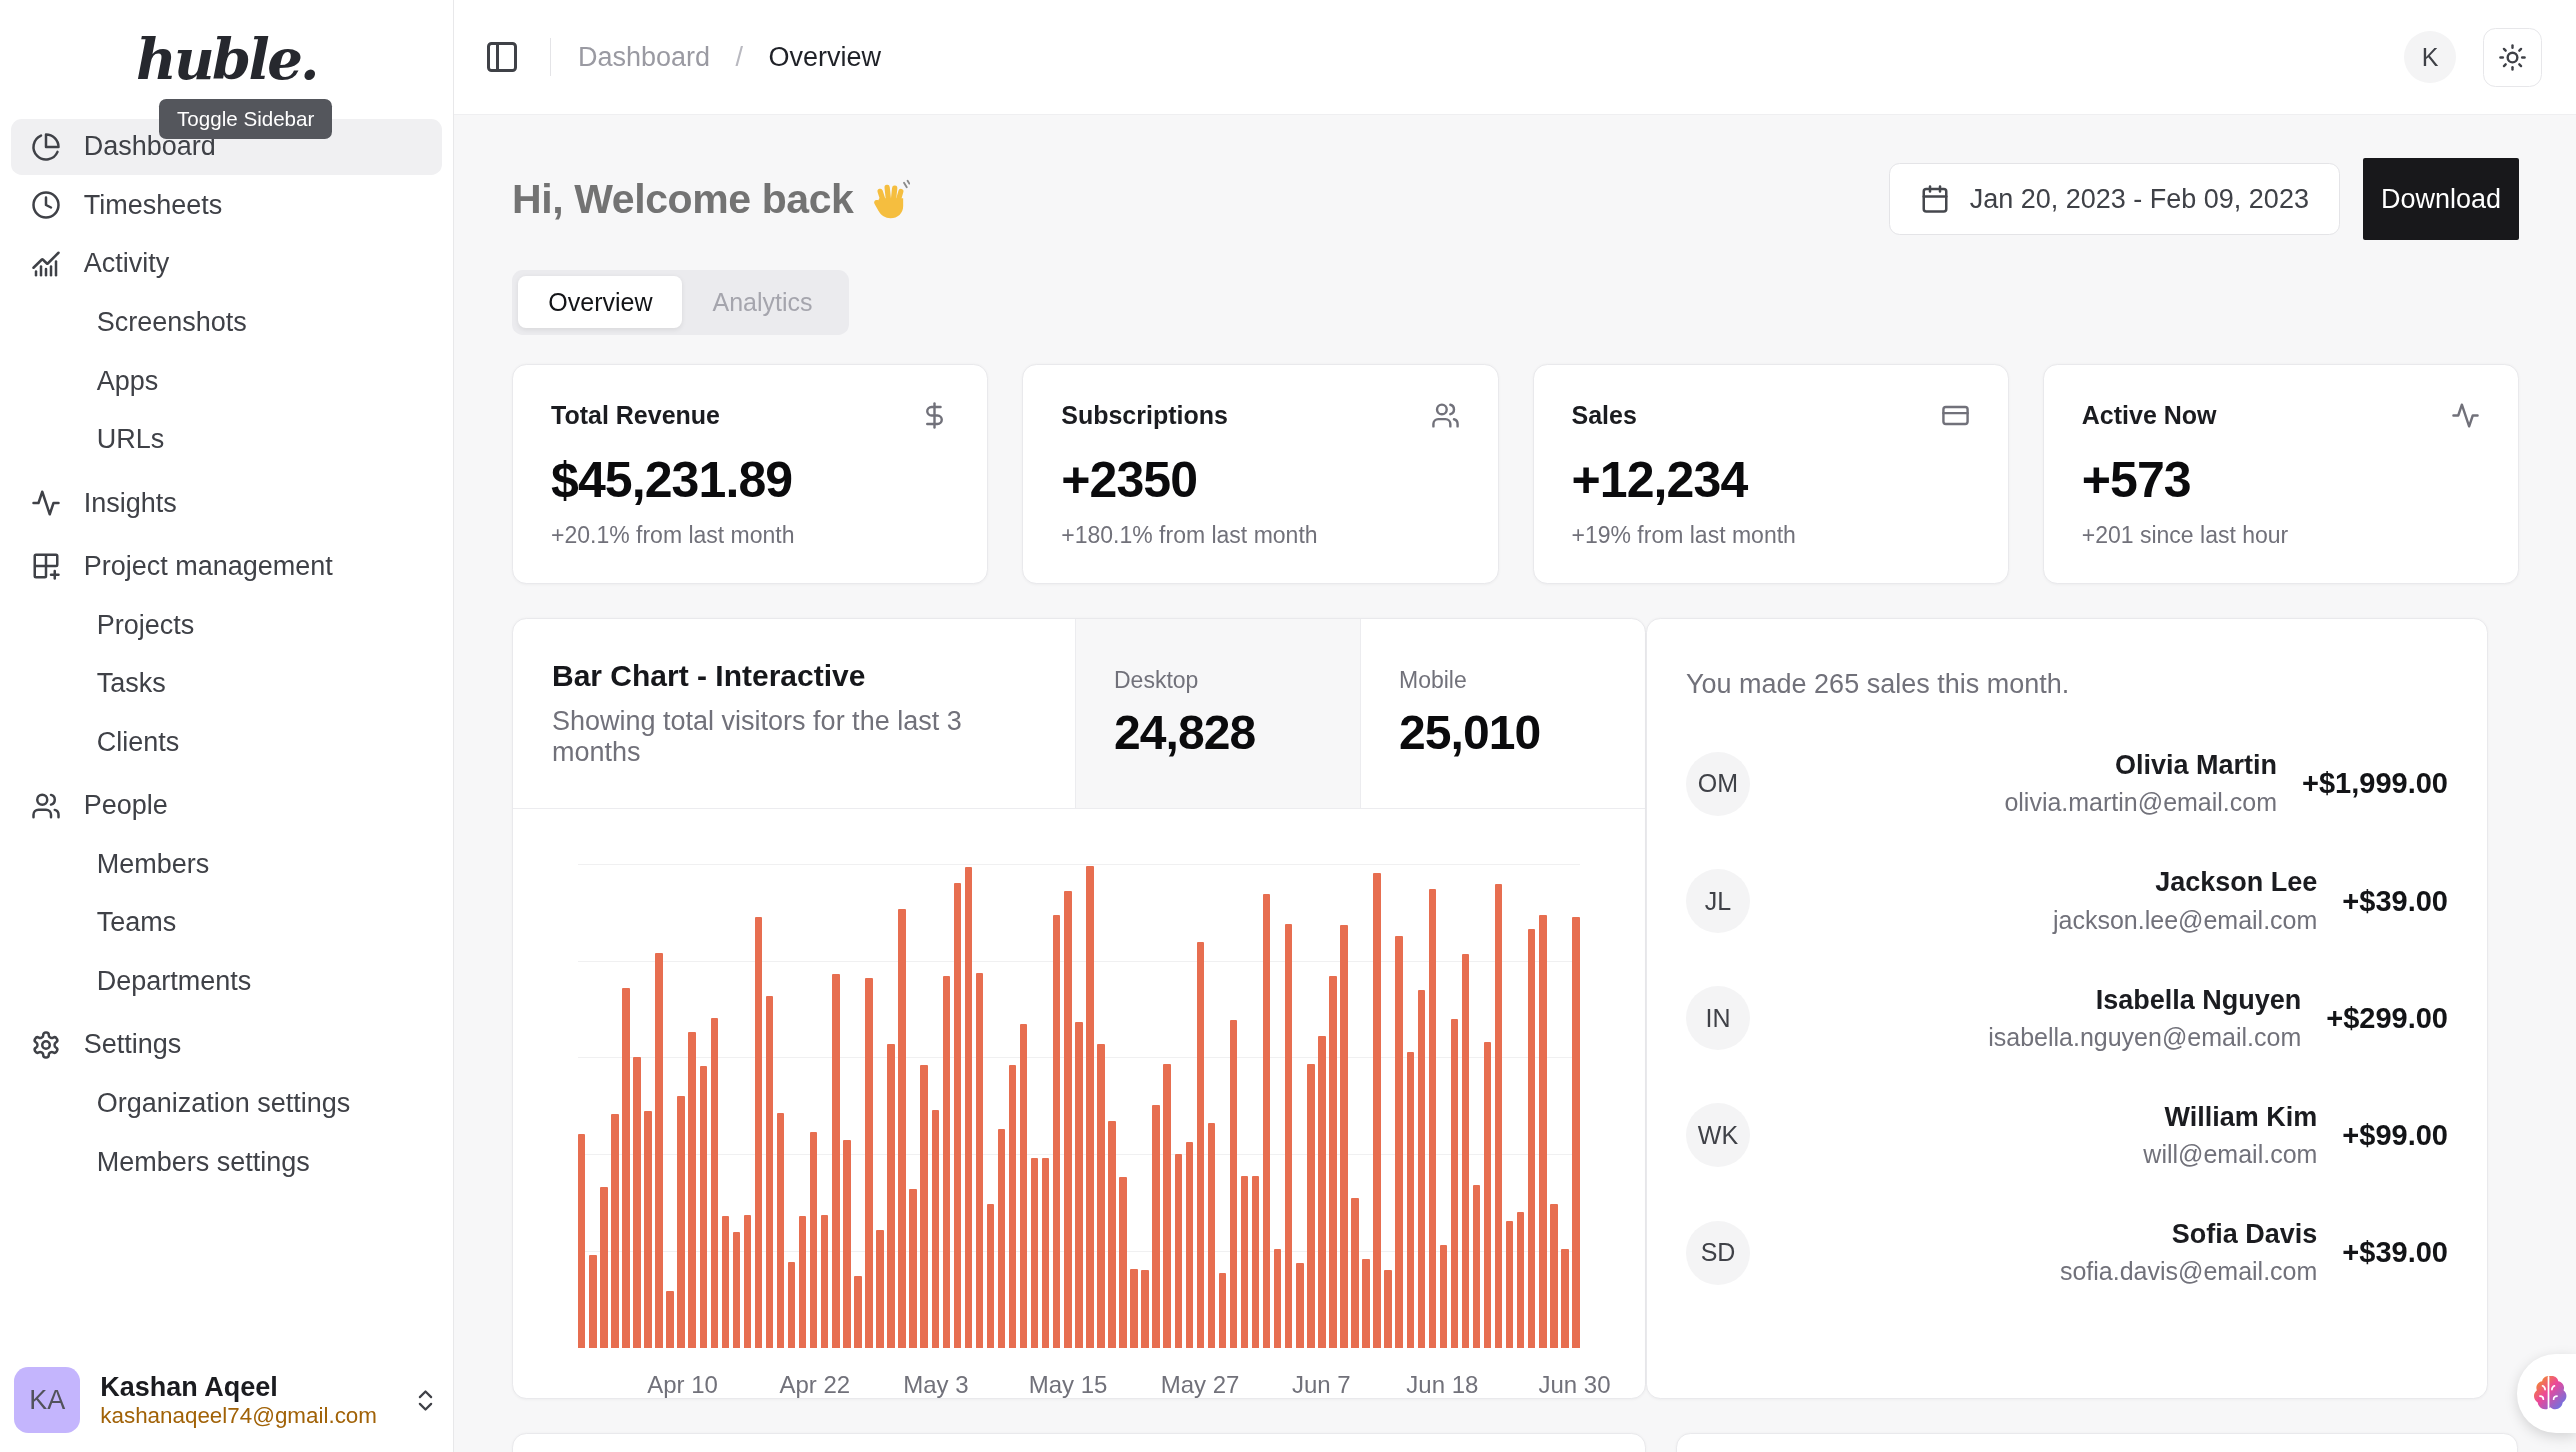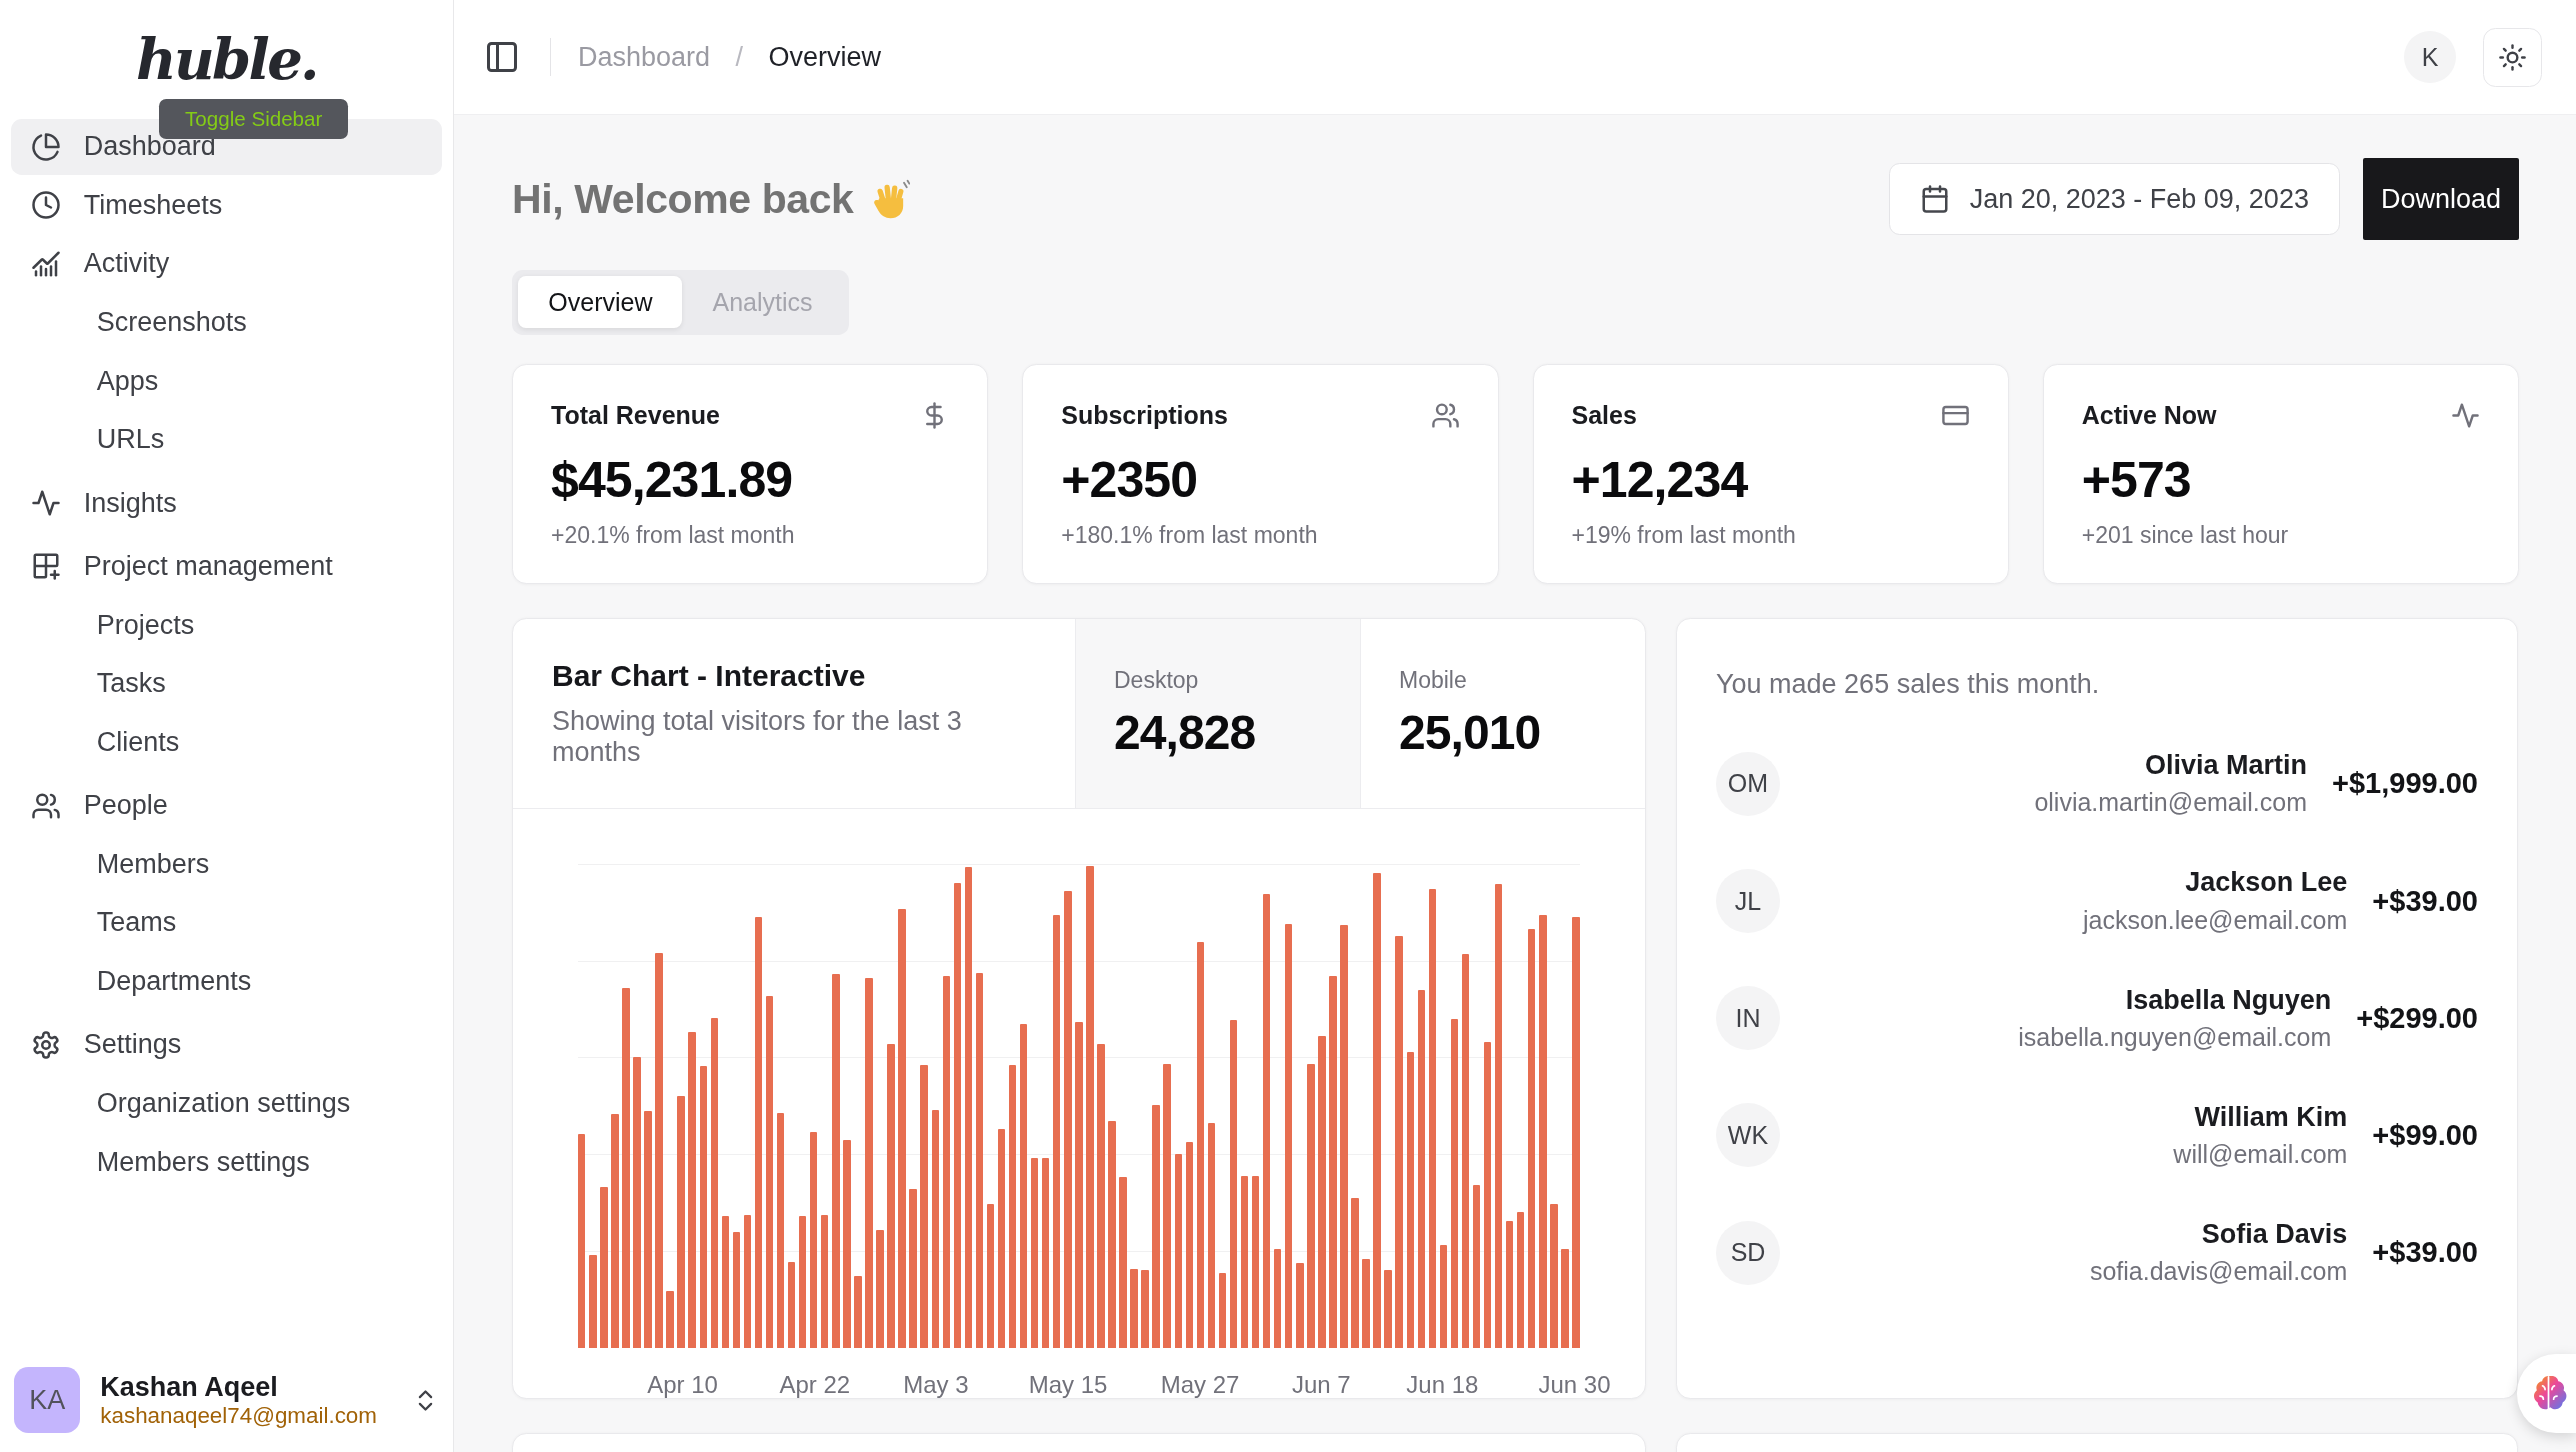--- a/index.html
+++ b/index.html
@@ -7,22 +7,22 @@
     font-family:"Liberation Sans", sans-serif; color:#3f4147; }
   svg { display:block; }
   .ico { stroke:currentColor; fill:none; stroke-width:2; stroke-linecap:round; stroke-linejoin:round; }
 
   
   .sidebar { position:absolute; left:0; top:0; width:454px; height:1453px; background:#fff;
     border-right:0.9px solid #e8e8ea; }
   .logo { height:106px; display:flex; align-items:center; justify-content:center;
     font-family:"DejaVu Serif", serif; font-style:italic; font-weight:700; font-size:56px;
     letter-spacing:-2.7px; color:#26282e; padding-top:12.5px; }
-  .tooltip { position:absolute; left:159px; top:99px; background:#54565c; color:#84cc16;
-    font-size:20.6px; padding:8px 26px; border-radius:7.2px; z-index:20; white-space:nowrap; }
+  .tooltip { position:absolute; left:159px; top:99px; background:#54565c; color:#ffffff;
+    font-size:20.6px; padding:8px 18px; border-radius:7.2px; z-index:20; white-space:nowrap; }
   .nav { padding:12.5px 10.7px 0 10.7px; }
   .nav-item { height:56px; display:flex; align-items:center; gap:23px; padding:0 20px;
     border-radius:10.7px; font-size:27px; color:#3f4147; margin-bottom:2.7px; cursor:pointer; }
   .nav-item.active { background:#f0f0f2; }
   .nav-item.parent { margin-top:7.2px; }
   .nav-item .nicon { width:30px; height:30px; color:#3f4147; flex:0 0 30px; }
   .nav-item.child { padding-left:86px; }
   .sb-user { position:absolute; left:14.3px; right:14.3px; bottom:20px; display:flex;
     align-items:center; gap:20px; cursor:pointer; }
   .sb-avatar { width:66px; height:66px; border-radius:14.3px; background:#c4b5fd; display:flex;
@@ -68,21 +68,21 @@
 
   .stats-row { margin-top:29px; display:grid; grid-template-columns:repeat(4,1fr); gap:34px; }
   .stat-card { background:#fff; border:0.9px solid #e9e9ec; border-radius:14.3px; height:220px;
     padding:36px 38px; box-shadow:0 0.9px 2.7px rgba(0,0,0,.04); }
   .stat-head { display:flex; align-items:center; justify-content:space-between; }
   .stat-title { font-size:25px; font-weight:700; color:#1b1c20; }
   .stat-icon { width:29px; height:29px; color:#71717a; }
   .stat-value { margin-top:21.5px; font-size:50px; font-weight:700; color:#0b0b0d; letter-spacing:-0.9px; }
   .stat-sub { margin-top:12.5px; font-size:23px; color:#71717a; }
 
-  .charts-row { margin-top:34px; display:grid; grid-template-columns:1134px 842px; gap:30px; }
+  .charts-row { margin-top:34px; display:grid; grid-template-columns:1134px 842px; }
   .card { background:#fff; border:0.9px solid #e9e9ec; border-radius:14.3px;
     box-shadow:0 0.9px 2.7px rgba(0,0,0,.04); }
   .chart-card { height:781px; overflow:hidden; }
   .chart-header { display:flex; border-bottom:0.9px solid #ececef; height:190px; }
   .chart-titles { flex:1; display:flex; flex-direction:column; justify-content:center; padding:0 39px; }
   .chart-title { font-size:30px; font-weight:700; color:#16171b; }
   .chart-sub { font-size:27px; color:#71717a; margin-top:12.5px; }
   .segment { width:285px; border-left:0.9px solid #ececef; display:flex; flex-direction:column;
     justify-content:center; padding:0 38px; cursor:pointer; }
   .segment.active { background:#f7f7f8;margin-left:33px; }

